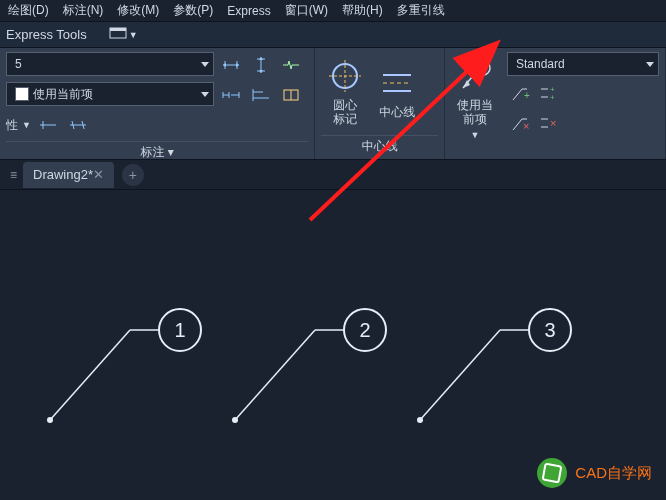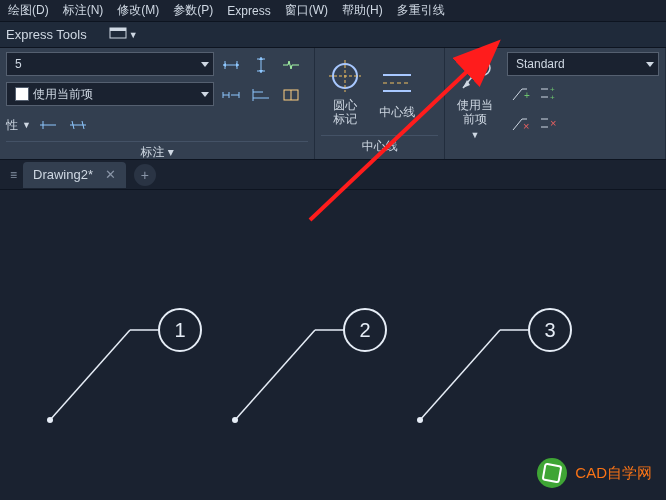--- a/index.html
+++ b/index.html
@@ -11,21 +11,21 @@
 .ribbon{height:112px;background:#333f50;display:flex;border-bottom:1px solid #0d1420}
 .ribbon-panel{display:flex;flex-direction:column;border-right:1px solid #222d3d;padding:4px 6px 2px 6px}
 .panel-body{flex:1;display:flex;align-items:flex-start;gap:4px}
 .panel-label{text-align:center;font-size:12px;color:#cfd8e3;padding:2px 0;border-top:1px solid #445266;margin-top:3px}
 .dropdown{height:24px;background:#1a2230;border:1px solid #556070;display:flex;align-items:center;justify-content:space-between;padding:0 4px 0 8px;color:#cfd8e3;font-size:12px}
 .dropdown .arrow{border-left:4px solid transparent;border-right:4px solid transparent;border-top:5px solid #cfd8e3}
 .iconbtn{width:26px;height:26px;display:flex;align-items:center;justify-content:center;color:#cfd8e3}
 .bigbtn{display:flex;flex-direction:column;align-items:center;justify-content:center;padding:4px 6px;color:#cfd8e3;text-align:center;line-height:14px}
 .bigbtn svg{margin-bottom:4px}
 .tabs{height:30px;background:#1a2230;display:flex;align-items:center;padding-left:4px;border-bottom:1px solid #0d1420}
-.tab{height:26px;display:flex;align-items:center;padding:0 10px;gap:12px;background:#2a3444;border-radius:4px 4px 0 0;margin-right:4px;font-size:13px}
+.tab{height:26px;display:flex;align-items:center;padding:0 10px;gap:0;background:#2a3444;border-radius:4px 4px 0 0;margin-right:4px;font-size:13px}
 .tab.active{background:#333f50}
 .tab .close{color:#8a96a8;font-size:13px}
 .newtab{width:22px;height:22px;border-radius:11px;background:#2a3444;display:flex;align-items:center;justify-content:center;color:#8a96a8;margin-left:4px;font-size:14px}
 .canvas{position:relative;width:666px;height:310px;background:#1a2230}
 .leader{position:absolute}
 .badge{position:absolute;width:44px;height:44px;border:2px solid #e6edf6;border-radius:50%;display:flex;align-items:center;justify-content:center;font-size:20px;color:#e6edf6;background:transparent}
 .watermark{position:absolute;right:14px;bottom:12px;display:flex;align-items:center;gap:8px;color:#f97316;font-size:15px}
 .watermark .bubble{width:30px;height:30px;border-radius:15px;background:#3fa535;display:flex;align-items:center;justify-content:center}
 .watermark .bubble::after{content:"";width:14px;height:14px;border:2px solid #fff;border-radius:3px;transform:rotate(10deg)}
 .swatch{width:14px;height:14px;border:1px solid #556070;display:inline-block;margin-right:4px}

